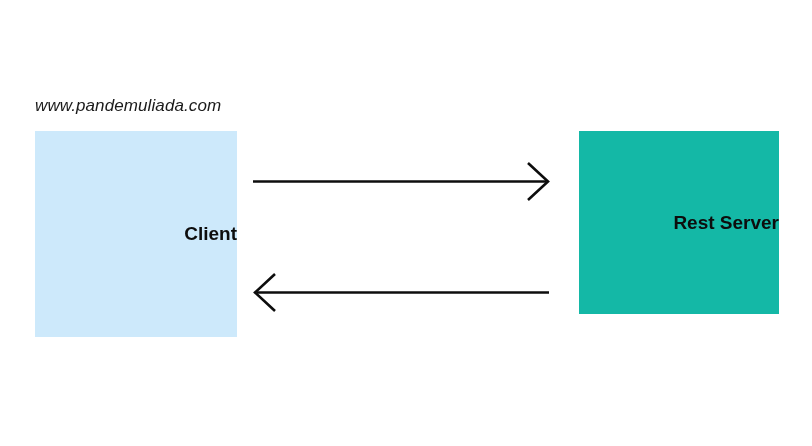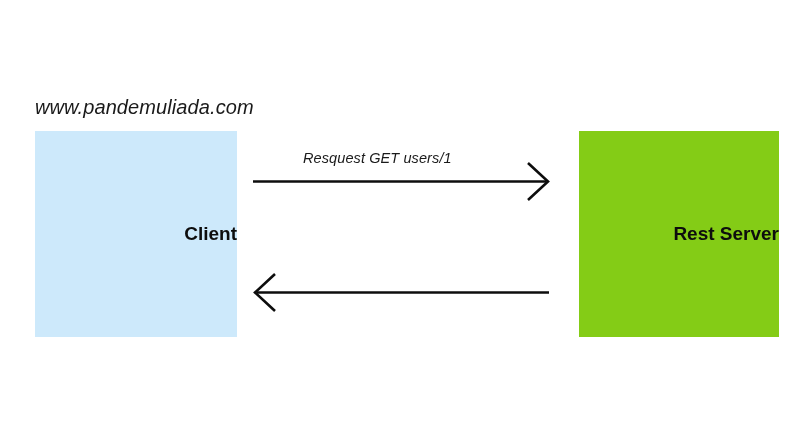--- a/index.html
+++ b/index.html
@@ -17,21 +17,21 @@
     height: 446px;
     background: #ffffff;
     overflow: hidden;
   }
 
   
   .url-label {
     position: absolute;
     font-family: "Liberation Sans", sans-serif;
     font-style: italic;
-    font-size: 20px;
+    font-size: 17px;
     color: #1a1a1a;
     white-space: nowrap;
     letter-spacing: 0.1px;
   }
   #url-client  { left: 35px;  top: 96px; }
   #url-server  { left: 590px; top: 100px; }
 
   
   .node-box {
     position: absolute;
@@ -51,22 +51,22 @@
     left: 35px;
     top: 131px;
     width: 202px;
     height: 206px;
     background: #cde9fb;
   }
   #server-box {
     left: 579px;
     top: 131px;
     width: 200px;
-    height: 206px;
-    background: #84cc16;
+    height: 183px;
+    background: #14b8a6;
   }
 
   
   .msg-label {
     position: absolute;
     font-family: "Liberation Sans", sans-serif;
     font-style: italic;
     font-size: 14.5px;
     color: #1a1a1a;
     white-space: nowrap;
@@ -107,21 +107,20 @@
 
 
   <div class="node-box" id="client-box">
     <span class="node-label">Client</span>
   </div>
 
   <div class="node-box" id="server-box">
     <span class="node-label">Rest Server</span>
   </div>
 
-  <div class="msg-label" id="request-label">Resquest GET users/1</div>
 
 
   <svg class="arrow-svg" viewBox="0 0 812 446" xmlns="http://www.w3.org/2000/svg">
 
     <g>
       <line class="arrow-line" x1="253" y1="181.5" x2="546" y2="181.5"></line>
       <polyline class="arrow-head" points="528,163 548,181.5 528,200"></polyline>
     </g>
 
     <g>

